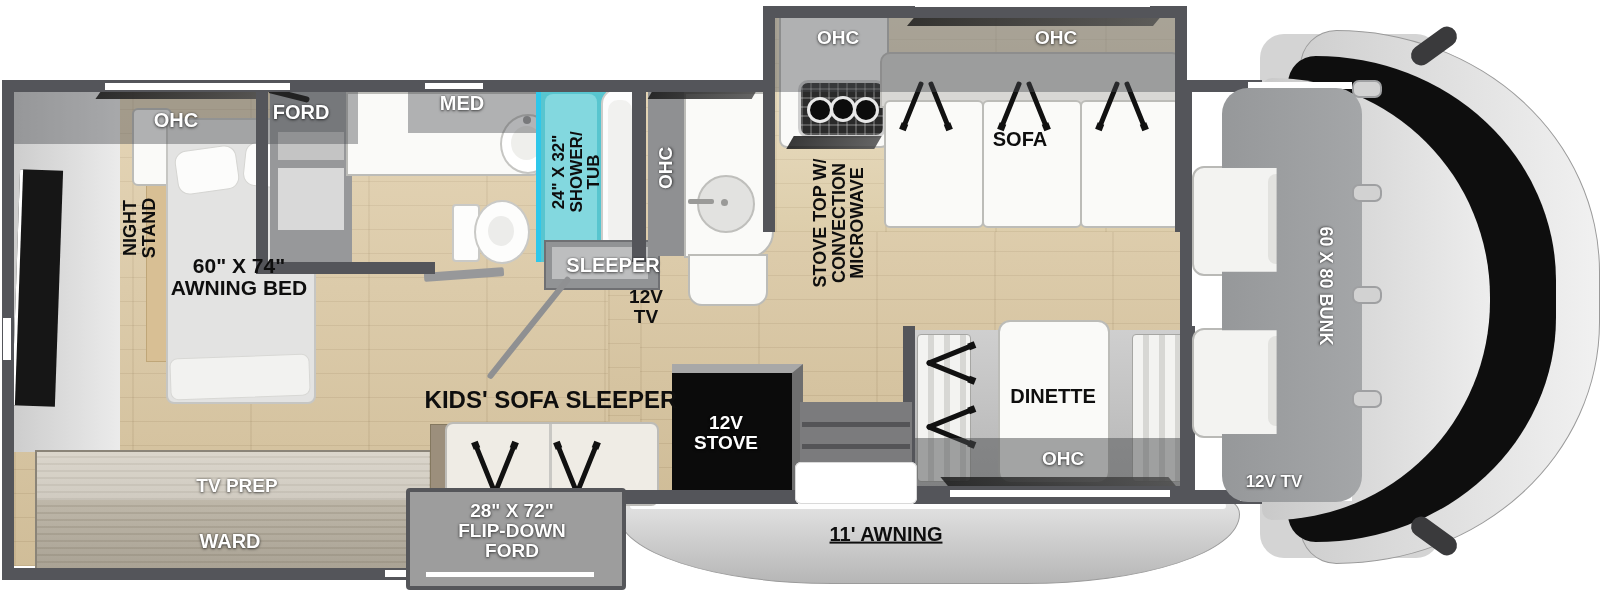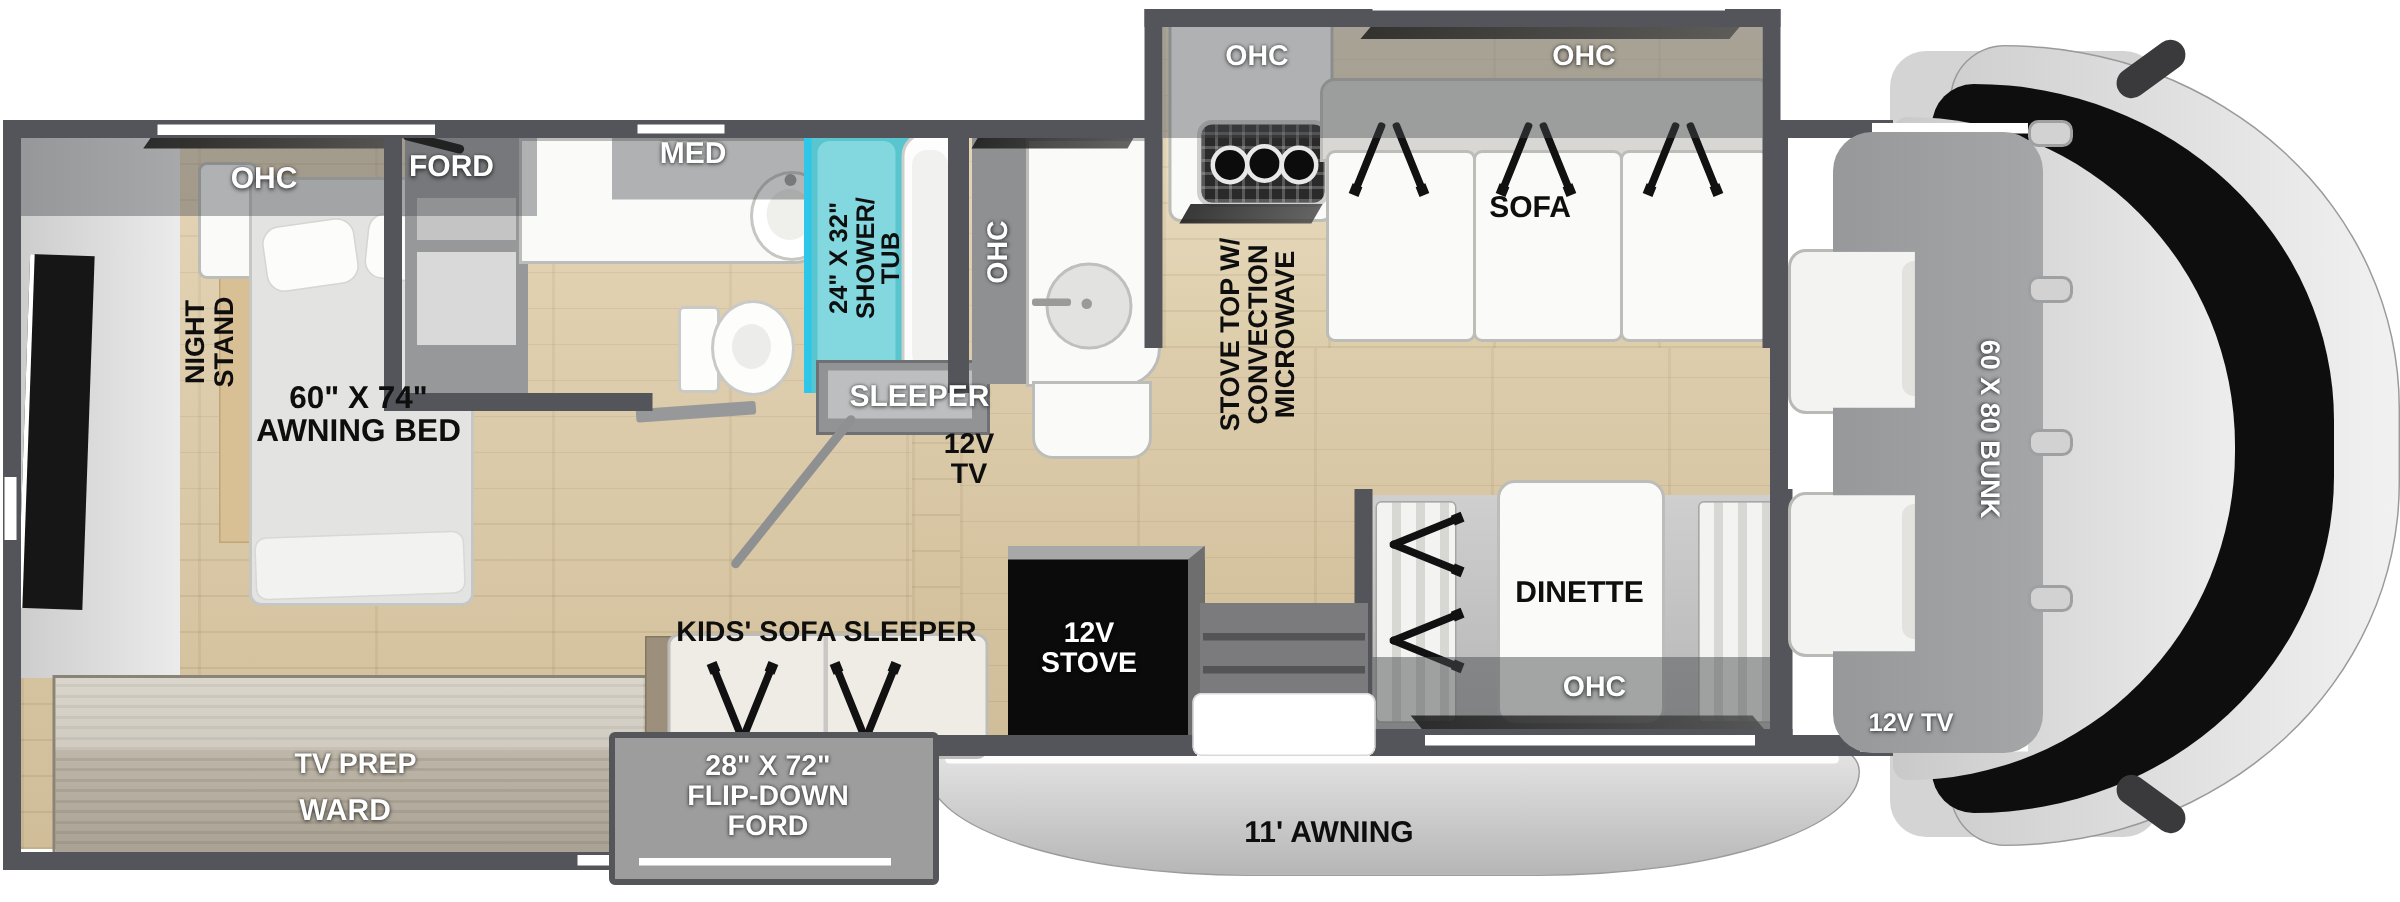--- a/index.html
+++ b/index.html
@@ -255,29 +255,29 @@
   <div class="lbl rot black" style="left:839px;top:223px;font-size:18px;">
     <div>STOVE TOP W/</div>
       <div>CONVECTION</div>
       <div>MICROWAVE</div>
   </div>
   <div class="lbl white" style="left:838px;top:38px;font-size:19px;">OHC</div>
   <div class="lbl white" style="left:1056px;top:38px;font-size:19px;">OHC</div>
   <div class="lbl black" style="left:1020px;top:139px;font-size:20px;">SOFA</div>
   <div class="lbl black" style="left:1053px;top:396px;font-size:20px;">DINETTE</div>
   <div class="lbl white" style="left:1063px;top:459px;font-size:19px;">OHC</div>
-  <div class="lbl black" style="left:551px;top:422px;font-size:19px;">KIDS' SOFA SLEEPER</div>
+  <div class="lbl black" style="left:551px;top:400px;font-size:24px;">KIDS' SOFA SLEEPER</div>
   <div class="lbl white" style="left:726px;top:433px;font-size:19px;">
     <div>12V</div>
       <div>STOVE</div>
   </div>
   <div class="lbl white" style="left:512px;top:531px;font-size:19px;">
     <div>28" X 72"</div>
       <div>FLIP-DOWN</div>
       <div>FORD</div>
   </div>
-  <div class="lbl white" style="left:237px;top:486px;font-size:19px;margin-top:24px;">TV PREP</div>
+  <div class="lbl white" style="left:237px;top:486px;font-size:19px;">TV PREP</div>
   <div class="lbl white" style="left:230px;top:541px;font-size:20px;">WARD</div>
-  <div class="lbl black" style="left:886px;top:556px;font-size:20px;">11' AWNING</div>
+  <div class="lbl black" style="left:886px;top:534px;font-size:20px;text-decoration:underline;">11' AWNING</div>
   <div class="lbl rot90 white" style="left:1326px;top:286px;font-size:18px;">60 X 80 BUNK</div>
   <div class="lbl white" style="left:1274px;top:482px;font-size:17px;">12V TV</div>
 
 </div>
 
 </body></html>

